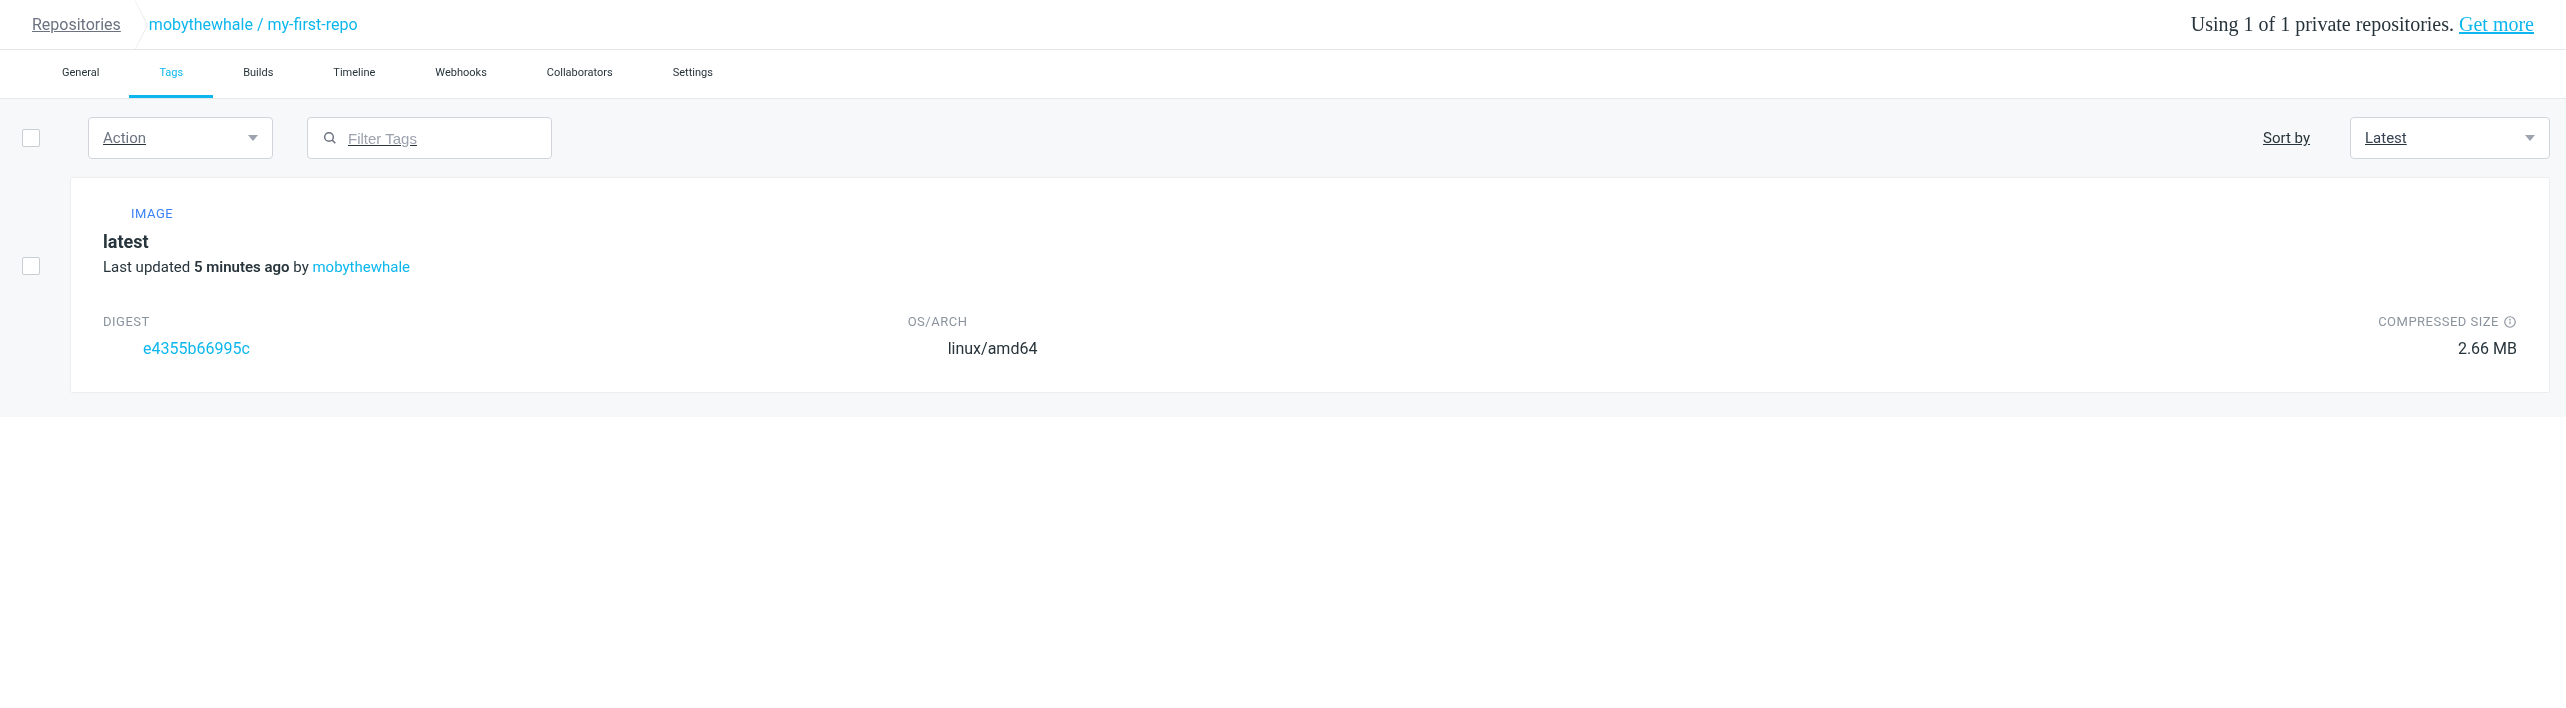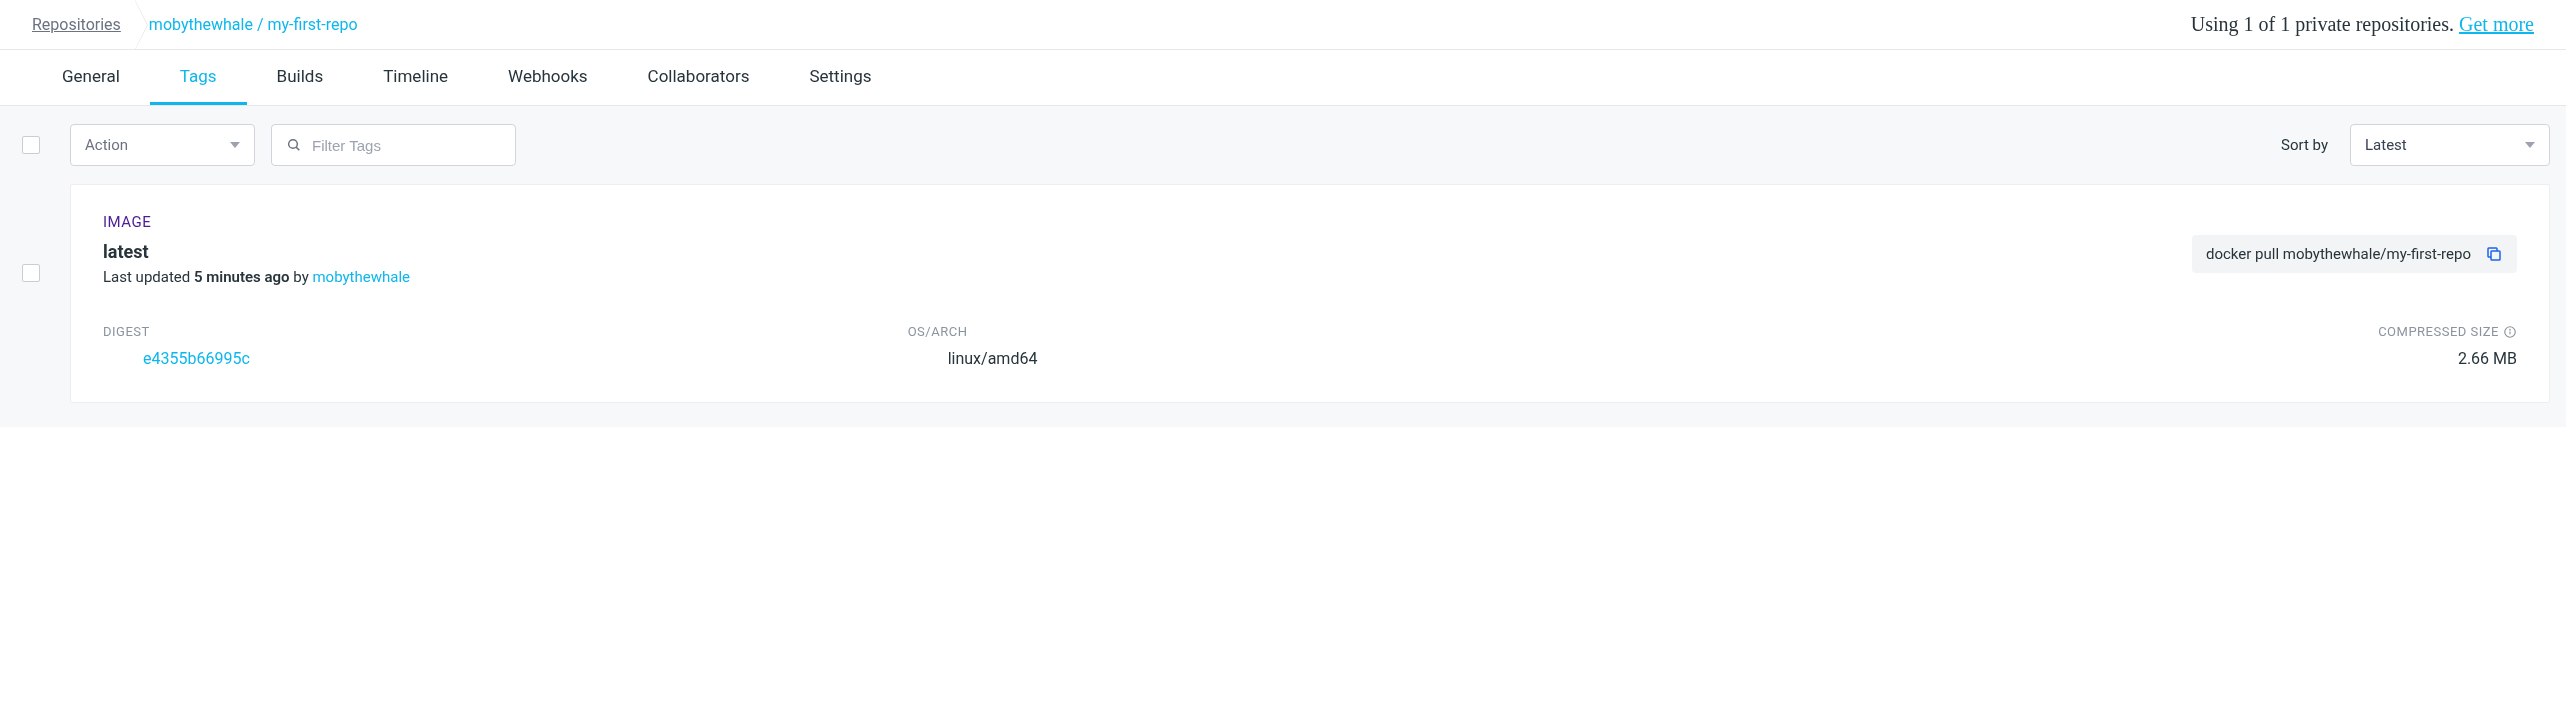--- a/index.html
+++ b/index.html
@@ -21,26 +21,26 @@
   width: 0; height: 0; border-top: 25px solid transparent; border-bottom: 25px solid transparent;
   border-left: 13px solid #e5e7eb;
 }
 .crumb:last-child::after, .crumb:last-child::before { display: none; }
 
 .repo-usage { font-size: 20px; color: #27343b; font-family: Liberation Serif, serif; }
 .repo-usage a { color: #0db7ed; text-decoration: underline; }
 
 
 .tabs-row { display: flex; align-items: center; gap: 0; border-bottom: 1px solid #e5e7eb; padding: 0 32px; background: #fff; }
-.tab { padding: 16px 30px; color: #27343b; font-size: 17px; cursor: pointer; border-bottom: 3px solid transparent; }
+.tab { padding: 16px 30px; color: #27343b; font-size: 11px; cursor: pointer; border-bottom: 3px solid transparent; }
 .tab.active { color: #0db7ed; border-bottom-color: #0db7ed; }
 
 
 .content { background: #f7f8f9; padding: 18px 16px 24px; }
-.toolbar { display: flex; align-items: center; gap: 16px; margin-bottom: 18px; }
+.toolbar { display: flex; align-items: center; gap: 34px; margin-bottom: 18px; text-decoration: underline; }
 .checkbox { width: 18px; height: 18px; border: 1.5px solid #c9ced3; border-radius: 2px; background: #fff; flex-shrink: 0; }
 .toolbar .checkbox { margin: 0 14px 0 6px; }
 
 .action-select { display: flex; align-items: center; justify-content: space-between; width: 185px; height: 42px; padding: 0 14px; border: 1px solid #d1d5db; border-radius: 4px; background: #fff; color: #6b7280; font-size: 15px; cursor: pointer; }
 .caret-down { width: 0; height: 0; border-left: 5px solid transparent; border-right: 5px solid transparent; border-top: 6px solid #9ca3af; }
 
 .filter-wrap { display: flex; align-items: center; gap: 10px; width: 245px; height: 42px; padding: 0 14px; border: 1px solid #d1d5db; border-radius: 4px; background: #fff; }
 .filter-wrap input { border: none; outline: none; font-size: 15px; color: #374151; width: 100%; background: transparent; }
 .filter-wrap input::placeholder { color: #9ca3af; }
 .search-icon { width: 16px; height: 16px; flex-shrink: 0; }
@@ -49,21 +49,21 @@
 .spacer { flex: 1; }
 .sort-label { color: #27343b; font-size: 15px; margin-right: 6px; }
 .sort-select { display: flex; align-items: center; justify-content: space-between; width: 200px; height: 42px; padding: 0 14px; border: 1px solid #d1d5db; border-radius: 4px; background: #fff; color: #374151; font-size: 15px; cursor: pointer; }
 
 
 .card-row { display: flex; align-items: flex-start; gap: 30px; }
 .card-row .checkbox { margin: 80px 0 0 6px; }
 .card { flex: 1; background: #fff; border: 1px solid #eceef0; border-radius: 2px; padding: 28px 32px 34px; }
 
 .card-top { display: flex; justify-content: space-between; align-items: flex-start; }
-.image-label { font-size: 15px; color: #4c1d95; letter-spacing: 0.5px; margin-bottom: 10px; }
+.image-label { font-size: 13px; color: #3b82f6; letter-spacing: 0.5px; margin-bottom: 10px; margin-left: 28px; }
 .image-name { font-size: 18px; font-weight: 700; color: #27343b; margin-bottom: 6px; }
 .image-meta { font-size: 15px; color: #27343b; }
 .image-meta .updated-time { font-weight: 600; }
 .image-meta a { color: #0db7ed; text-decoration: none; }
 
 .pull-box { display: flex; align-items: center; gap: 14px; background: #f3f4f5; border-radius: 4px; padding: 10px 14px; font-size: 15px; color: #27343b; margin-top: 22px; }
 .copy-icon { width: 18px; height: 18px; cursor: pointer; }
 .copy-icon svg { display: block; }
 
 .detail-cols { display: flex; margin-top: 38px; }
@@ -136,29 +136,20 @@
     <div class="card">
       <div class="card-top">
         <div>
           <div class="image-label">IMAGE</div>
           <div class="image-name">latest</div>
           <div class="image-meta">
             <span>Last updated </span><span class="updated-time">5 minutes ago</span><span> by </span><a href="#">mobythewhale</a>
           </div>
         </div>
 
-        <div class="pull-box">
-          <span>docker pull mobythewhale/my-first-repo</span>
-          <span class="copy-icon">
-            <svg viewBox="0 0 24 24" width="18" height="18" fill="none" stroke="#1d63ed" stroke-width="2">
-                <rect x="8" y="8" width="12" height="12" rx="1"></rect>
-                <path d="M16 8V5a1 1 0 0 0-1-1H5a1 1 0 0 0-1 1v10a1 1 0 0 0 1 1h3"></path>
-              </svg>
-          </span>
-        </div>
       </div>
 
       <div class="detail-cols">
         <div class="col">
           <div class="col-label">DIGEST</div>
           <div class="col-value link">e4355b66995c</div>
         </div>
         <div class="col">
           <div class="col-label">OS/ARCH</div>
           <div class="col-value">linux/amd64</div>

